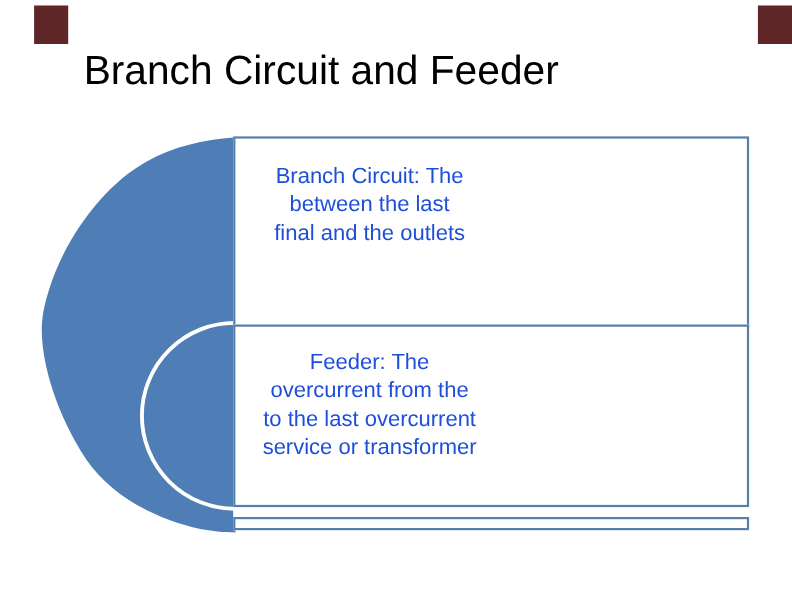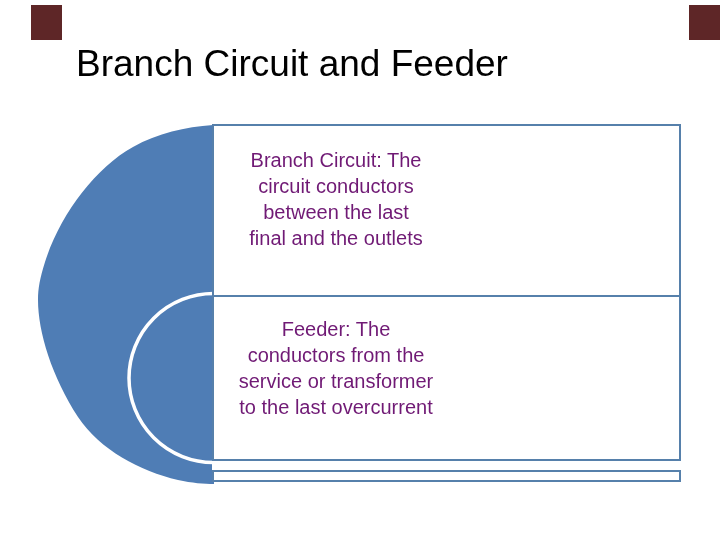--- a/index.html
+++ b/index.html
@@ -38,21 +38,21 @@
     background:#ffffff;border:2.5px solid #5680ab;
     box-sizing:border-box;
   }
   .box-1{top:0;height:174px;}
   .box-2{top:171px;height:166px;}
   .box-strip{top:346px;height:12px;}
 
   .callout-text{
     position:absolute;left:2px;width:240px;
     text-align:center;
-    font-size:20px;line-height:26px;color:#701a75;
+    font-size:20px;line-height:26px;color:#1d4ed8;
   }
   .box-1 .callout-text{top:21px;}
   .box-2 .callout-text{top:19px;}
   .callout-text .line{display:block;white-space:nowrap;}
 </style>
 </head>
 <body>
 
 <div class="slide">
 
@@ -71,32 +71,31 @@
              C 192,483 204,484 214,484
              L 214,125 Z" fill="#4f7db5"></path>
     <circle cx="213.5" cy="378" r="84.5" fill="none" stroke="#ffffff" stroke-width="3.5"></circle>
   </svg>
 
   <div class="callout-area">
 
     <div class="callout-box box-1">
       <div class="callout-text">
         <span class="line">Branch Circuit: The</span>
-        <span class="line">circuit conductors</span>
         <span class="line">between the last</span>
         <span class="line">final and the outlets</span>
       </div>
     </div>
 
     <div class="callout-box box-2">
       <div class="callout-text">
         <span class="line">Feeder: The</span>
-        <span class="line">conductors from the</span>
+        <span class="line">overcurrent from the</span>
+        <span class="line">to the last overcurrent</span>
         <span class="line">service or transformer</span>
-        <span class="line">to the last overcurrent</span>
       </div>
     </div>
 
     <div class="callout-box box-strip"></div>
 
   </div>
 
 </div>
 
 </body></html>

